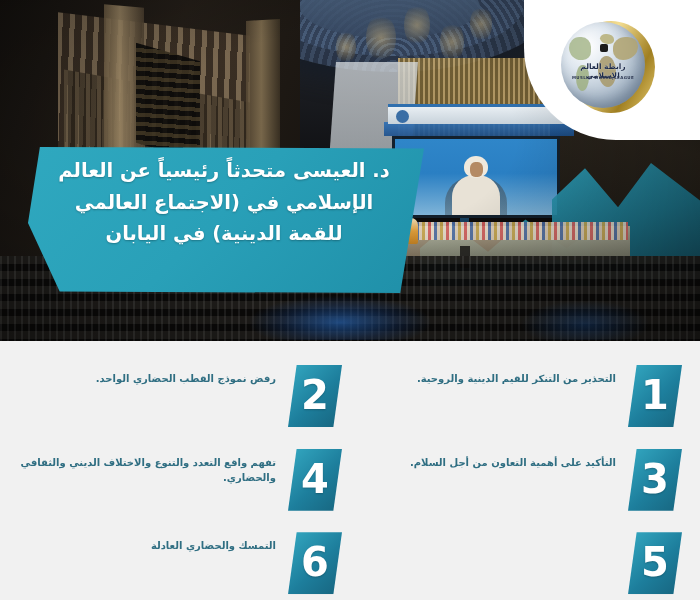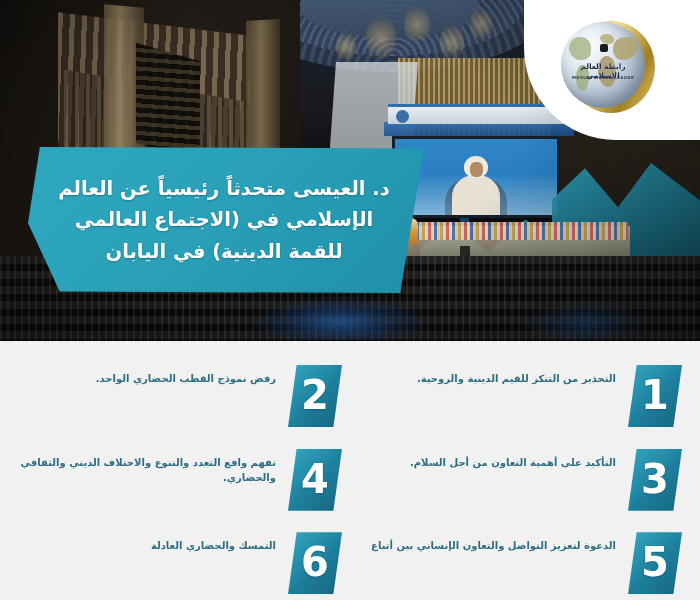--- a/index.html
+++ b/index.html
@@ -324,21 +324,21 @@
   }
 
   
   .headline {
     position:absolute; left:28px; top:147px;
     width:396px; height:146px;
     z-index:5;
     background:linear-gradient(135deg,#2fa8bf 0%,#29a0b8 48%,#1f8fa8 100%);
     clip-path:polygon(3% 0%, 100% 1%, 94% 100%, 8% 99%, 0% 52%);
     box-shadow:0 6px 16px rgba(0,0,0,.35);
-    display:flex; align-items:center; justify-content:center;
+    display:flex; justify-content:center;
     padding:8px 30px 8px 26px;
   }
   .headline-text {
     color:#ffffff;
     direction:rtl;
     text-align:center;
     font-size:19.5px;
     line-height:1.62;
     font-weight:bold;
     text-shadow:0 1px 2px rgba(0,0,0,.25);
@@ -500,21 +500,20 @@
       <div class="badge">
         <span>4</span>
       </div>
       <div class="point-text">تفهم واقع التعدد والتنوع والاختلاف الديني والثقافي والحضاري.</div>
     </div>
 
     <div class="point">
       <div class="badge">
         <span>5</span>
       </div>
-      <div class="point-text">الدعوة لتعزيز التواصل والتعاون الإنساني بين أتباع</div>
     </div>
 
     <div class="point">
       <div class="badge">
         <span>6</span>
       </div>
       <div class="point-text">التمسك والحضاري العادلة</div>
     </div>
 
   </div>

